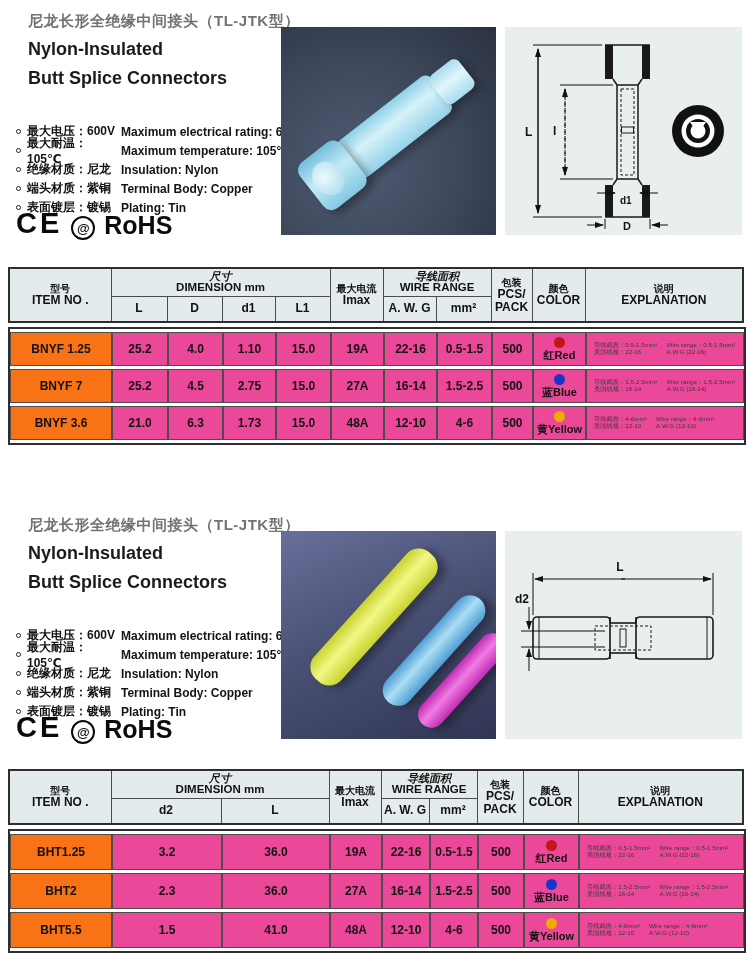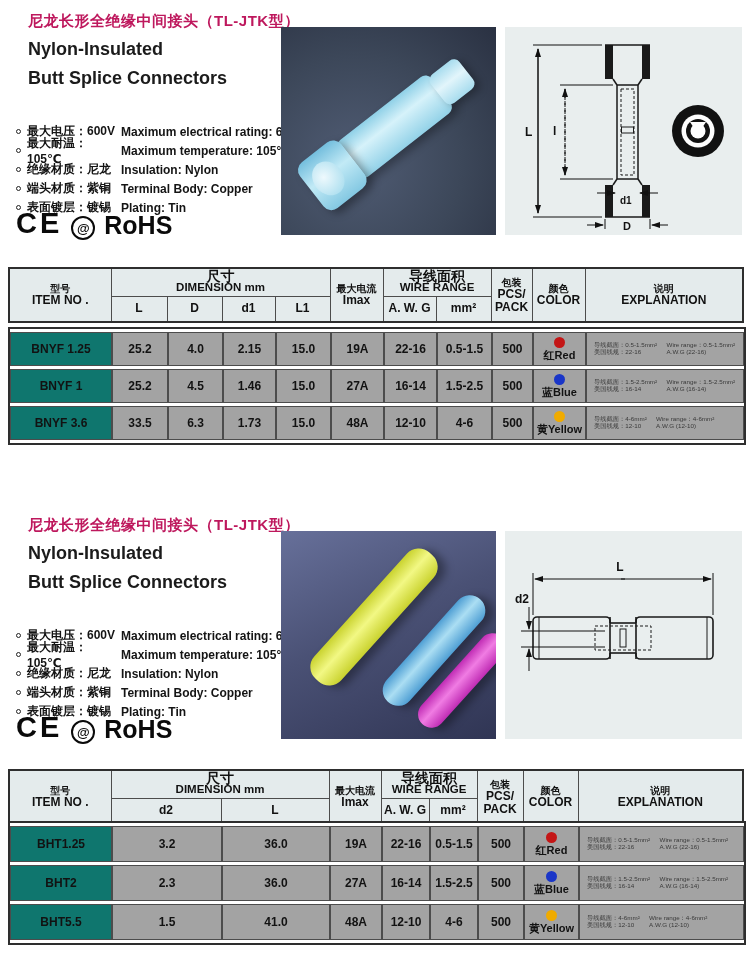--- a/index.html
+++ b/index.html
@@ -4,21 +4,21 @@
 <style>
 *{margin:0;padding:0;box-sizing:border-box;}
 html,body{background:#fff;}
 .page{position:relative;width:750px;height:955px;background:#fff;overflow:hidden;
   font-family:"Liberation Sans","DejaVu Sans",sans-serif;color:#111;}
 .section{position:absolute;left:0;width:750px;height:452px;}
 .s1{top:0;} .s2{top:504px;}
 
 
 .titleblock{position:absolute;left:28px;top:12px;}
-.title-cn{font-size:15px;font-weight:bold;color:#be185d;letter-spacing:.5px;}
+.title-cn{font-size:15px;font-weight:bold;color:#737373;letter-spacing:.5px;}
 .title-en{font-size:18px;font-weight:bold;color:#1b1b1b;line-height:21px;margin-top:8px;}
 
 
 .specs{position:absolute;left:16px;top:122px;}
 .spec-row{display:flex;align-items:center;height:19px;}
 .bullet{width:5px;height:5px;border:1.5px solid #222;border-radius:50%;margin-right:6px;flex:0 0 auto;}
 .spec-cn{font-size:12px;font-weight:bold;color:#141414;width:94px;}
 .spec-en{font-size:12px;font-weight:bold;color:#141414;}
 
 
@@ -53,29 +53,29 @@
 
 .diagram{position:absolute;left:505px;top:27px;width:237px;height:208px;background:#e9eeee;}
 .diagram svg{display:block;width:100%;height:100%;}
 
 
 table.thead, table.tbody{position:absolute;left:8px;width:734px;table-layout:fixed;}
 table.thead{top:267px;border-collapse:collapse;border:2px solid #2e2e2e;background:#e4ebec;}
 .thead th{border:1px solid #4c4c4c;padding:0;vertical-align:middle;text-align:center;color:#111;}
 .thead tr.r1{height:28px;} .thead tr.r2{height:26px;}
 .hcn{font-size:10px;font-weight:bold;line-height:11px;}
-.hcns{font-size:14px;font-weight:bold;line-height:10px;}
+.hcns{font-size:11px;font-weight:bold;line-height:10px;font-style:italic;}
 .hen{font-size:12px;font-weight:bold;line-height:13px;}
 .hen2{font-size:11.5px;font-weight:bold;line-height:12px;}
 table.tbody{top:327px;border-collapse:separate;border-spacing:0 3px;border:2px solid #2e2e2e;background:#fff;}
 .tbody td{border:1px solid #4c4c4c;height:34px;text-align:center;vertical-align:middle;
-  font-size:12px;font-weight:bold;color:#121212;background:#a3a3a3;padding:0;}
-.tbody td.item{background:#0f766e;}
+  font-size:12px;font-weight:bold;color:#121212;background:#ec4899;padding:0;}
+.tbody td.item{background:#f97316;}
 .s2 table.thead{top:265px;}
-.s2 table.tbody{top:317px;}
+.s2 table.tbody{top:325px;}
 .s2 .tbody td{height:36px;}
 .dot{display:block;width:11px;height:11px;border-radius:50%;margin:0 auto 1px;}
 .cname{font-size:11px;font-weight:bold;display:block;line-height:12px;}
 td.expl{text-align:left;}
 .expl-inner{transform:scale(.78);transform-origin:0 50%;display:flex;gap:12px;padding-left:9px;}
 .ecol div{font-size:8px;line-height:10px;color:#3a3a3a;font-weight:normal;white-space:nowrap;}
 </style>
 </head>
 <body>
 
@@ -264,21 +264,21 @@
           <col style="width:55px">
           <col style="width:41px">
           <col style="width:53px">
           <col style="width:158px">
         </colgroup>
       <tbody>
           <tr>
         <td class="item">BNYF 1.25</td>
         <td>25.2</td>
         <td>4.0</td>
-        <td>2.15</td>
+        <td>1.10</td>
         <td>15.0</td>
         <td>19A</td>
         <td>22-16</td>
         <td>0.5-1.5</td>
         <td>500</td>
         <td>
               <span class="dot" style="background: rgb(196, 22, 22);"></span>
               <span class="cname">红Red</span>
             </td>
         <td class="expl">
@@ -288,24 +288,24 @@
                   <div>美国线规：22-16</div>
                 </div>
                 <div class="ecol">
                   <div>Wire range：0.5-1.5mm²</div>
                   <div>A.W.G (22-16)</div>
                 </div>
               </div>
             </td>
       </tr>
       <tr>
-        <td class="item">BNYF 1</td>
+        <td class="item">BNYF 7</td>
         <td>25.2</td>
         <td>4.5</td>
-        <td>1.46</td>
+        <td>2.75</td>
         <td>15.0</td>
         <td>27A</td>
         <td>16-14</td>
         <td>1.5-2.5</td>
         <td>500</td>
         <td>
               <span class="dot" style="background: rgb(26, 54, 200);"></span>
               <span class="cname">蓝Blue</span>
             </td>
         <td class="expl">
@@ -316,21 +316,21 @@
                 </div>
                 <div class="ecol">
                   <div>Wire range：1.5-2.5mm²</div>
                   <div>A.W.G (16-14)</div>
                 </div>
               </div>
             </td>
       </tr>
       <tr>
         <td class="item">BNYF 3.6</td>
-        <td>33.5</td>
+        <td>21.0</td>
         <td>6.3</td>
         <td>1.73</td>
         <td>15.0</td>
         <td>48A</td>
         <td>12-10</td>
         <td>4-6</td>
         <td>500</td>
         <td>
               <span class="dot" style="background: rgb(240, 171, 0);"></span>
               <span class="cname">黄Yellow</span>

